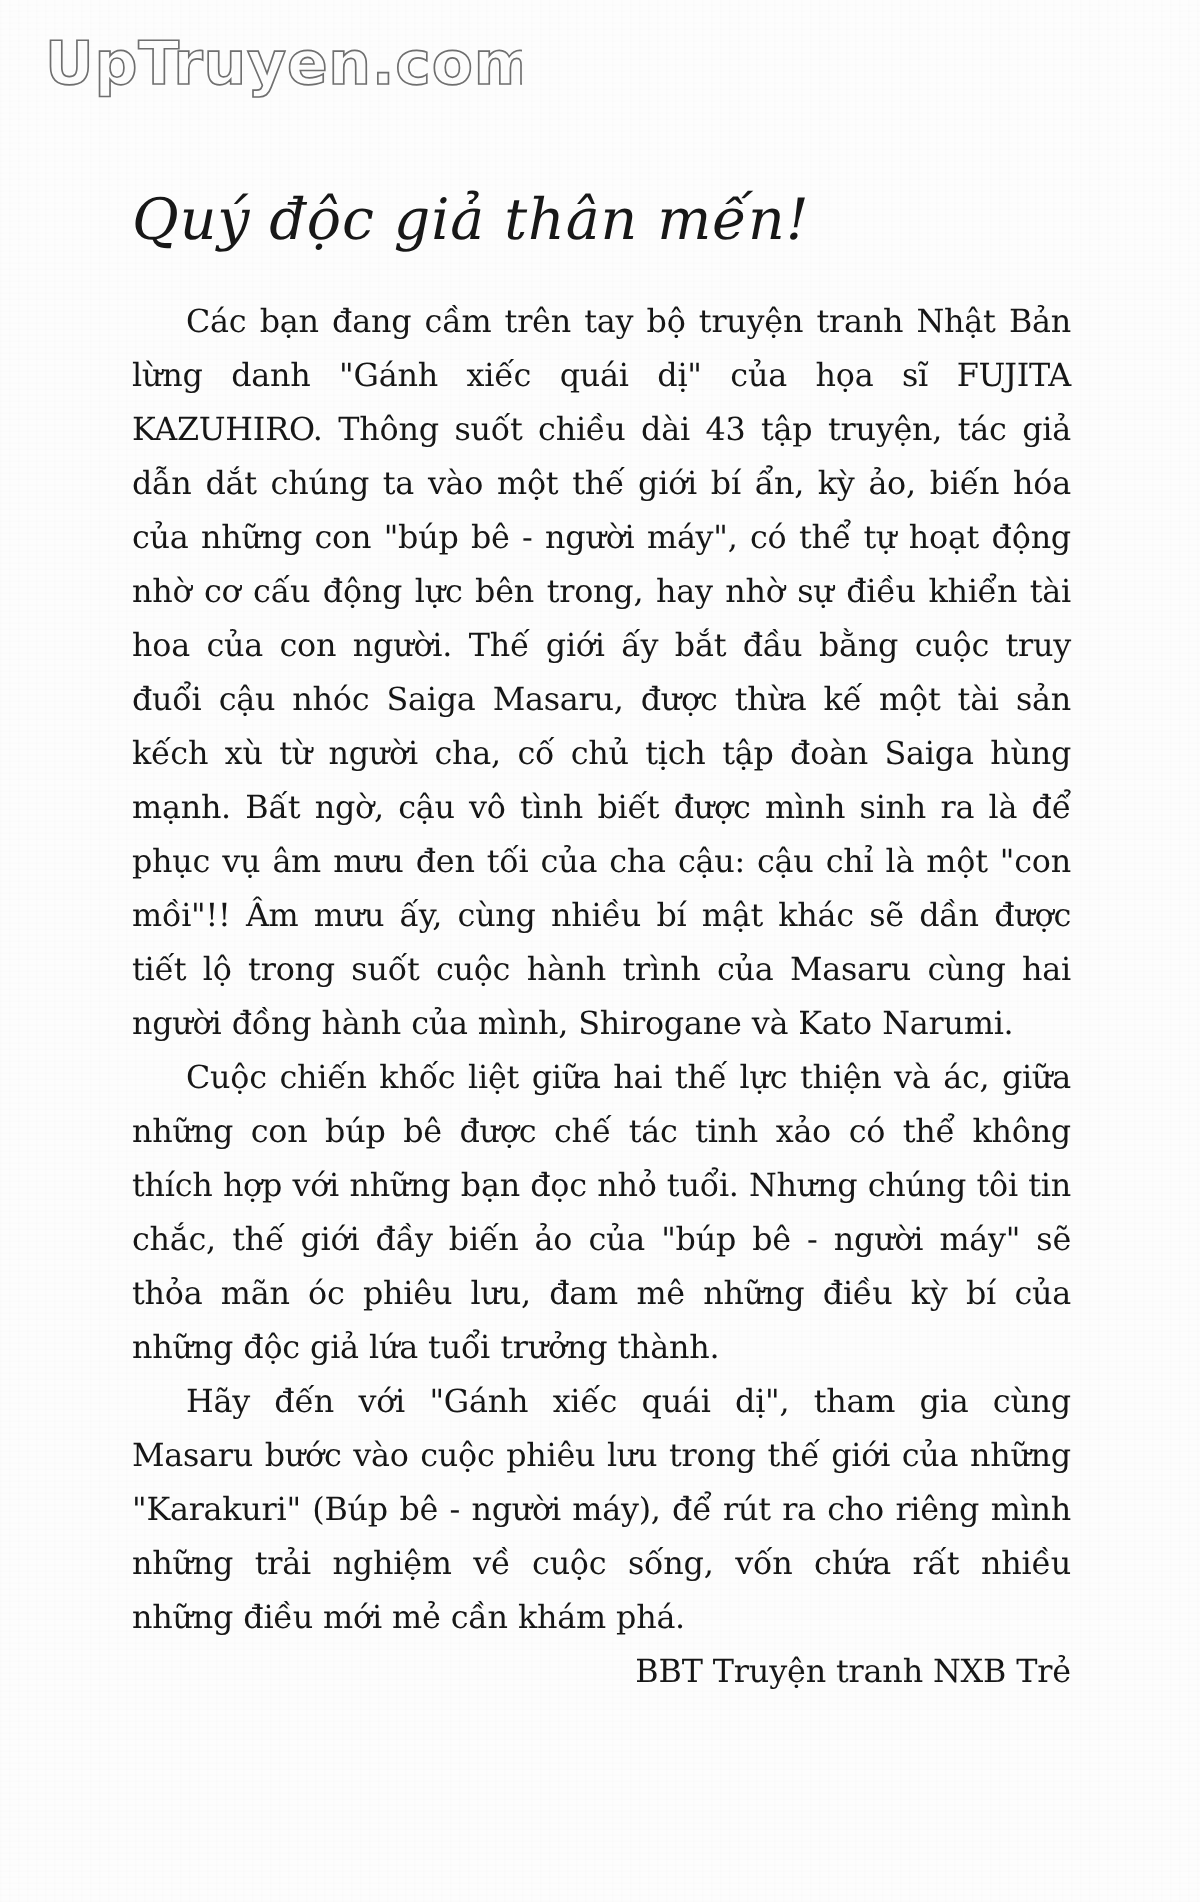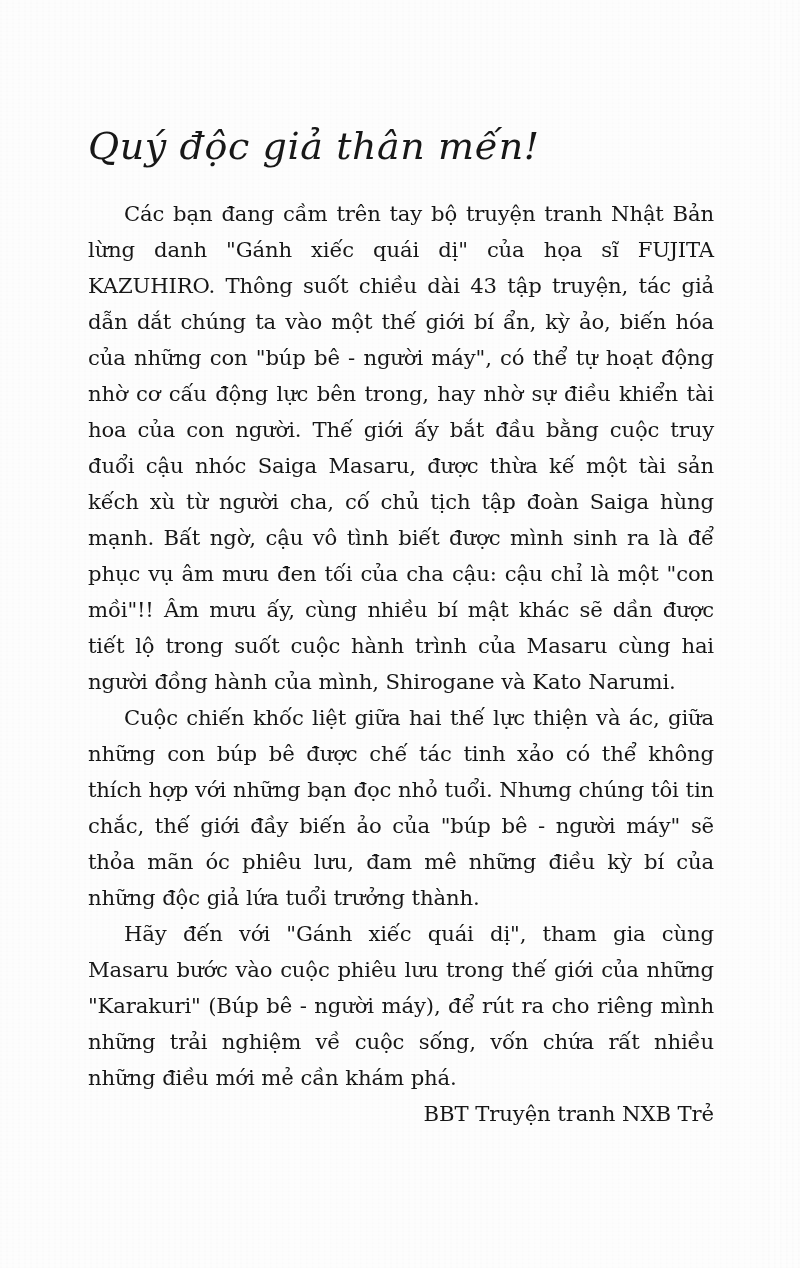--- a/index.html
+++ b/index.html
@@ -97,20 +97,25 @@
     line-height: 32px;
     color: #171717;
     letter-spacing: -0.1px;
   }
 </style>
 </head>
 <body>
 
 <div class="page">
 
+  <div class="watermark">
+    <svg viewBox="0 0 320 52" xmlns="http://www.w3.org/2000/svg" aria-hidden="true">
+      <text x="2" y="40">UpTruyen.com</text>
+    </svg>
+  </div>
 
   <h1 class="doc-title">Quý độc giả thân mến!</h1>
 
   <div class="body-block">
     <p class="para">Các bạn đang cầm trên tay bộ truyện tranh Nhật Bản lừng danh "Gánh xiếc quái dị" của họa sĩ FUJITA KAZUHIRO. Thông suốt chiều dài 43 tập truyện, tác giả dẫn dắt chúng ta vào một thế giới bí ẩn, kỳ ảo, biến hóa của những con "búp bê - người máy", có thể tự hoạt động nhờ cơ cấu động lực bên trong, hay nhờ sự điều khiển tài hoa của con người. Thế giới ấy bắt đầu bằng cuộc truy đuổi cậu nhóc Saiga Masaru, được thừa kế một tài sản kếch xù từ người cha, cố chủ tịch tập đoàn Saiga hùng mạnh. Bất ngờ, cậu vô tình biết được mình sinh ra là để phục vụ âm mưu đen tối của cha cậu: cậu chỉ là một "con mồi"!! Âm mưu ấy, cùng nhiều bí mật khác sẽ dần được tiết lộ trong suốt cuộc hành trình của Masaru cùng hai người đồng hành của mình, Shirogane và Kato Narumi.</p>
     <p class="para">Cuộc chiến khốc liệt giữa hai thế lực thiện và ác, giữa những con búp bê được chế tác tinh xảo có thể không thích hợp với những bạn đọc nhỏ tuổi. Nhưng chúng tôi tin chắc, thế giới đầy biến ảo của "búp bê - người máy" sẽ thỏa mãn óc phiêu lưu, đam mê những điều kỳ bí của những độc giả lứa tuổi trưởng thành.</p>
     <p class="para">Hãy đến với "Gánh xiếc quái dị", tham gia cùng Masaru bước vào cuộc phiêu lưu trong thế giới của những "Karakuri" (Búp bê - người máy), để rút ra cho riêng mình những   trải nghiệm về cuộc sống, vốn chứa rất nhiều những điều mới mẻ cần khám phá.</p>
   </div>
 
   <div class="signature">BBT Truyện tranh NXB Trẻ</div>

